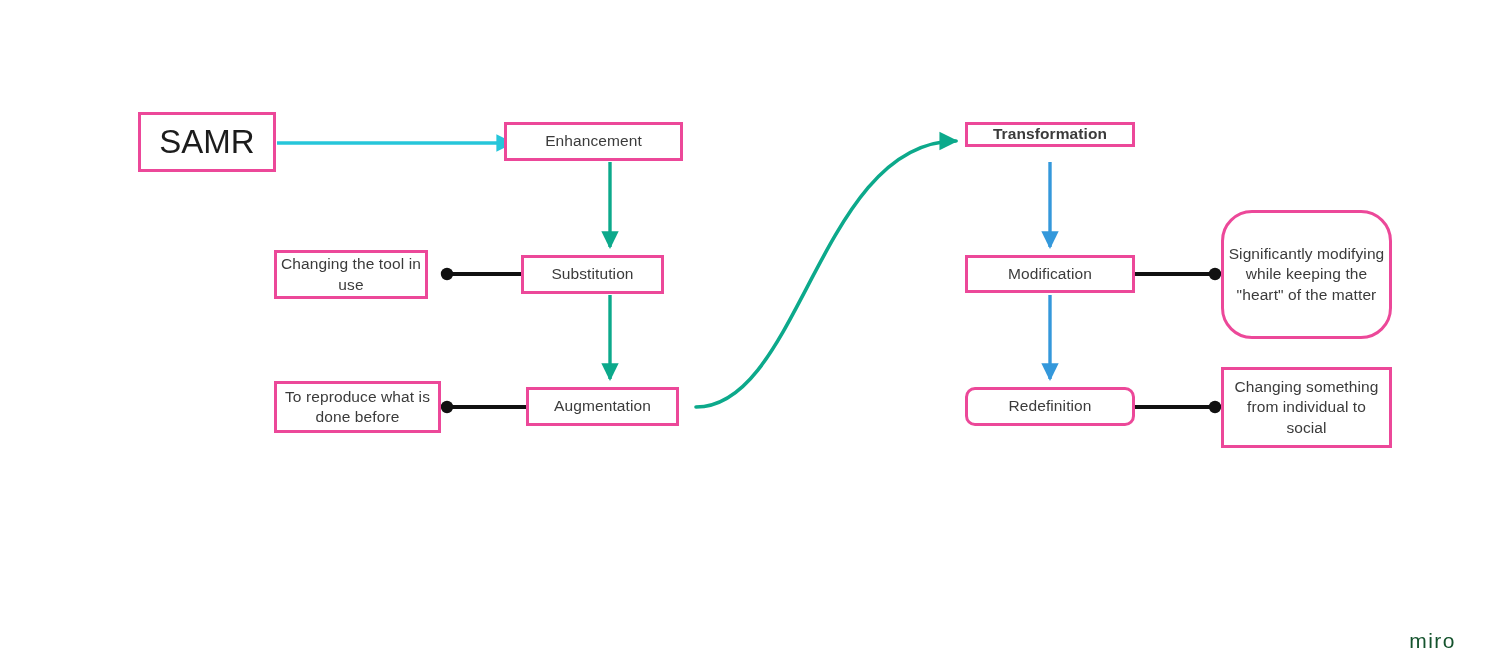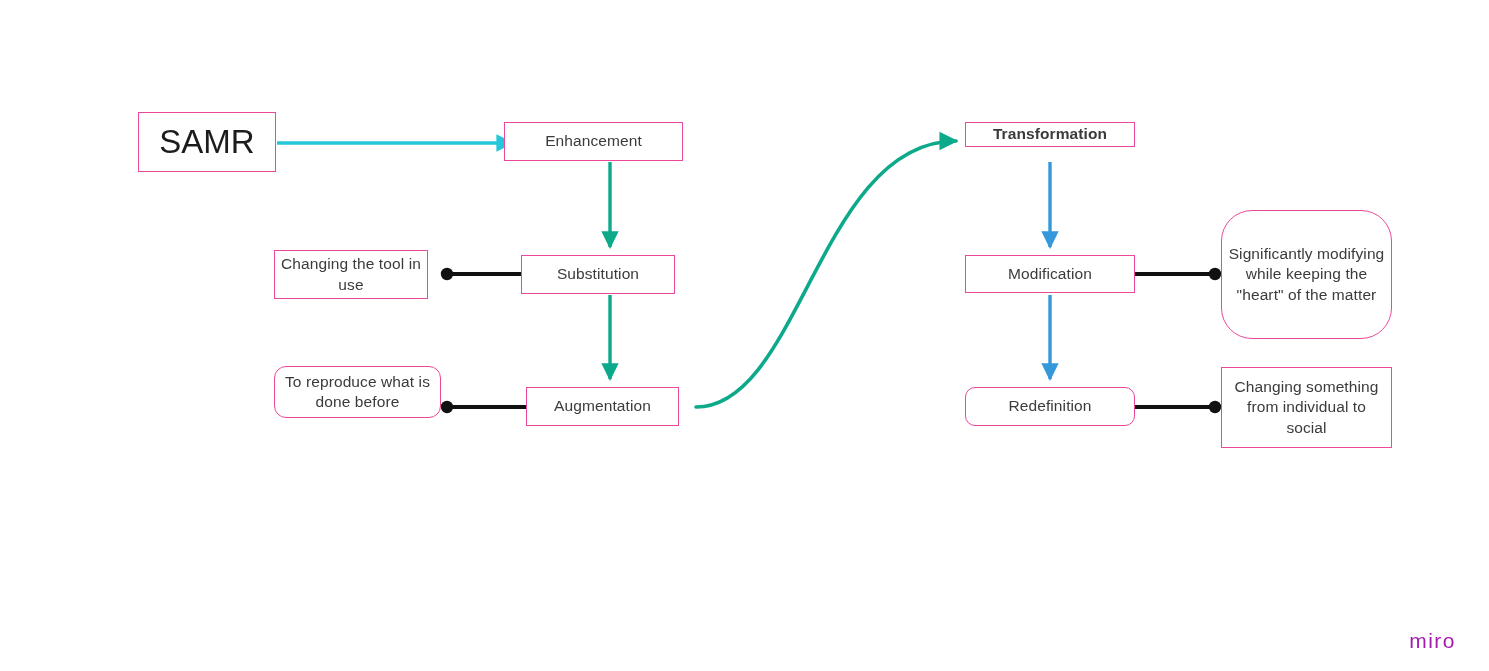--- a/index.html
+++ b/index.html
@@ -23,21 +23,21 @@
     left: 0;
     top: 0;
     width: 1489px;
     height: 671px;
     pointer-events: none;
   }
   .node {
     position: absolute;
     box-sizing: border-box;
     background: #ffffff;
-    border: 1px solid #ec4899;
+    border: 3px solid #ec4899;
     display: flex;
     align-items: center;
     justify-content: center;
     text-align: center;
     color: #3b3b3b;
     line-height: 1.32;
     letter-spacing: 0.1px;
     z-index: 2;
   }
   .node-title {
@@ -55,21 +55,21 @@
   }
   .node-note {
     font-size: 15.5px;
   }
   .watermark {
     position: absolute;
     right: 33px;
     bottom: 18px;
     font-size: 21px;
     letter-spacing: 1.5px;
-    color: #a21caf;
+    color: #14532d;
     z-index: 3;
     user-select: none;
   }
 </style>
 </head>
 <body>
 
 <div id="canvas">
 
   <svg id="edges" viewBox="0 0 1489 671" xmlns="http://www.w3.org/2000/svg">
@@ -119,21 +119,21 @@
   </svg>
 
   <div class="node node-root" style="left:138px;top:112px;width:138px;height:60px;">
     <span class="node-title">SAMR</span>
   </div>
 
   <div class="node node-stage" style="left:504px;top:122px;width:179px;height:39px;align-items:center;">
     <span class="node-title">Enhancement</span>
   </div>
 
-  <div class="node node-stage" style="left:521px;top:255px;width:154px;height:39px;">
+  <div class="node node-stage" style="left:521px;top:255px;width:143px;height:39px;">
     <span class="node-title">Substitution</span>
   </div>
 
   <div class="node node-stage" style="left:526px;top:387px;width:153px;height:39px;">
     <span class="node-title">Augmentation</span>
   </div>
 
   <div class="node node-stage" style="left:965px;top:122px;width:170px;height:25px;font-weight:bold;">
     <span class="node-title">Transformation</span>
   </div>
@@ -143,21 +143,21 @@
   </div>
 
   <div class="node node-stage" style="left:965px;top:387px;width:170px;height:39px;border-radius:10px;">
     <span class="node-title">Redefinition</span>
   </div>
 
   <div class="node node-note" style="left:274px;top:250px;width:154px;height:49px;">
     <span class="node-title">Changing the tool in use</span>
   </div>
 
-  <div class="node node-note" style="left:274px;top:366px;width:167px;height:52px;border-radius:12px;">
+  <div class="node node-note" style="left:274px;top:381px;width:167px;height:52px;">
     <span class="node-title">To reproduce what is done before</span>
   </div>
 
   <div class="node node-note" style="left:1221px;top:210px;width:171px;height:129px;border-radius:31px;">
     <span class="node-title">Significantly modifying while keeping the "heart" of the matter</span>
   </div>
 
   <div class="node node-note" style="left:1221px;top:367px;width:171px;height:81px;">
     <span class="node-title">Changing something from individual to social</span>
   </div>

